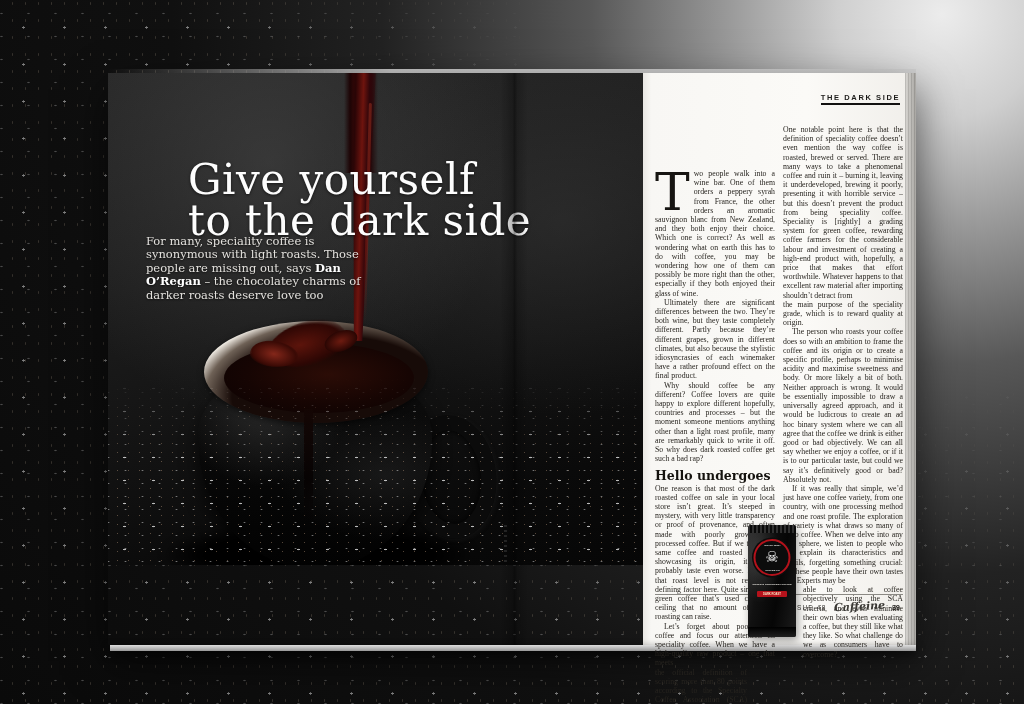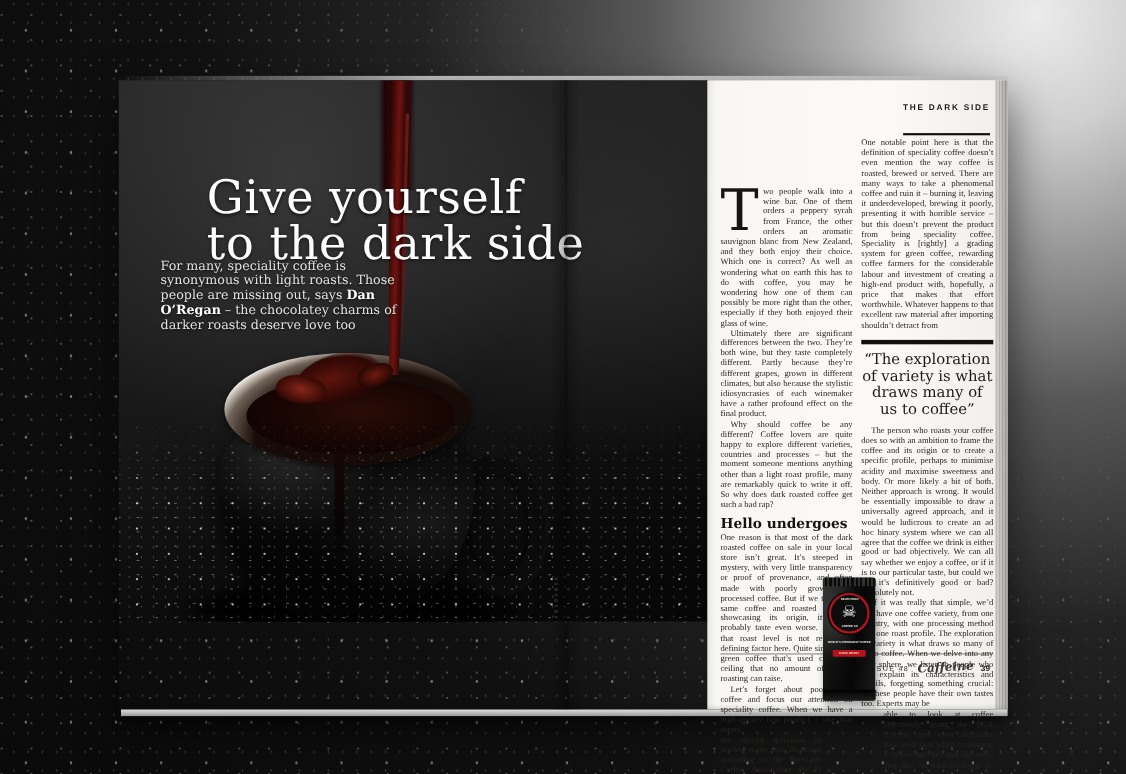--- a/index.html
+++ b/index.html
@@ -104,21 +104,21 @@
   .spine{position:absolute;left:392px;top:0;width:28px;height:572px;z-index:6;
     background:linear-gradient(90deg, transparent 0%, rgba(0,0,0,.28) 45%, rgba(0,0,0,.45) 52%, rgba(0,0,0,.2) 62%, transparent 100%);}
   .edge-right{position:absolute;left:797px;top:0;width:11px;height:572px;
     background:
       repeating-linear-gradient(90deg, rgba(0,0,0,.12) 0 1px, transparent 1px 3px),
       linear-gradient(90deg, #d8d6d2, #a9a7a3);}
   
   .kicker{position:absolute;right:16px;top:20px;display:inline-block;z-index:4;
     font-family:"Liberation Sans", sans-serif;font-weight:bold;font-size:7.5px;
     letter-spacing:1.6px;color:#1c1b19;text-align:center;
-    border-bottom:2.5px solid #121110;padding-bottom:19px;}
+    border-bottom:2.5px solid #121110;padding-bottom:1px;}
   .col{position:absolute;width:120px;color:#27241f;font-size:7.8px;line-height:9.2px;
     text-align:justify;z-index:3;}
   .col1{left:547px;top:96px;}
   .col2{left:675px;top:52px;}
   .col p{margin:0;}
   .col p.indent{text-indent:9px;}
   .dropcap{float:left;font-family:"DejaVu Serif", serif;font-size:52px;line-height:43px;
     padding:2px 4px 0 0;color:#171512;}
   .subhead{font-family:"DejaVu Serif", serif;font-weight:bold;font-size:12.5px;
     line-height:13px;margin:5px 0 2px;color:#15130f;text-align:left;}
@@ -201,33 +201,30 @@
     </div>
 
     <div class="page-white"></div>
     <div class="spine"></div>
 
     <div class="kicker">THE DARK SIDE</div>
 
     <div class="col col1">
       <p><span class="dropcap">T</span><span>wo people walk into a wine bar. One of them orders a peppery syrah from France, the other orders an aromatic sauvignon blanc from New Zealand, and they both enjoy their choice. Which one is correct? As well as wondering what on earth this has to do with coffee, you may be wondering how one of them can possibly be more right than the other, especially if they both enjoyed their glass of wine.</span></p>
       <p class="indent">Ultimately there are significant differences between the two. They’re both wine, but they taste completely different. Partly because they’re different grapes, grown in different climates, but also because the stylistic idiosyncrasies of each winemaker have a rather profound effect on the final product.</p>
-      <p class="indent">Why should coffee be any different? Coffee lovers are quite happy to explore different varieties, countries and processes – but the moment someone mentions anything other than a light roast profile, many are remarkably quick to write it off. So why does dark roasted coffee get such a bad rap?</p>
+      <p class="indent">Why should coffee be any different? Coffee lovers are quite happy to explore different hopefully, countries and processes – but the moment someone mentions anything other than a light roast profile, many are remarkably quick to write it off. So why does dark roasted coffee get such a bad rap?</p>
       <h2 class="subhead">Hello undergoes</h2>
       <p>One reason is that most of the dark roasted coffee on sale in your local store isn’t great. It’s steeped in mystery, with very little transparency or proof of provenance, and often made with poorly grown and processed coffee. But if we took that same coffee and roasted it light, showcasing its origin, it would probably taste even worse. It seems that roast level is not really the defining factor here. Quite simply, the green coffee that’s used creates a ceiling that no amount of skilful roasting can raise.</p>
       <p class="indent">Let’s forget about poor-quality coffee and focus our attention on speciality coffee. When we have a high-quality raw product – one that meets</p>
       <p class="wrap-right">the official definition of scoring more than 80 points according to the Specialty Coffee Association (SCA) criteria – our ceiling is significantly higher, and we can start thinking about the next significant change that the coffee undergoes: roasting.</p>
     </div>
 
     <div class="col col2">
       <p>One notable point here is that the definition of speciality coffee doesn’t even mention the way coffee is roasted, brewed or served. There are many ways to take a phenomenal coffee and ruin it – burning it, leaving it underdeveloped, brewing it poorly, presenting it with horrible service – but this doesn’t prevent the product from being speciality coffee. Speciality is [rightly] a grading system for green coffee, rewarding coffee farmers for the considerable labour and investment of creating a high-end product with, hopefully, a price that makes that effort worthwhile. Whatever happens to that excellent raw material after importing shouldn’t detract from</p>
-      <div class="quote-block">
-        <div class="quote-bar"></div>
-        <p class="pull-quote">“The exploration of variety is what draws many of us to coffee”</p>
-      </div>
+      <p>the main purpose of the speciality grade, which is to reward quality at origin.</p>
       <p class="indent">The person who roasts your coffee does so with an ambition to frame the coffee and its origin or to create a specific profile, perhaps to minimise acidity and maximise sweetness and body. Or more likely a bit of both. Neither approach is wrong. It would be essentially impossible to draw a universally agreed approach, and it would be ludicrous to create an ad hoc binary system where we can all agree that the coffee we drink is either good or bad objectively. We can all say whether we enjoy a coffee, or if it is to our particular taste, but could we say it’s definitively good or bad? Absolutely not.</p>
       <p class="indent">If it was really that simple, we’d just have one coffee variety, from one country, with one processing method and one roast profile. The exploration of variety is what draws so many of us to coffee. When we delve into any new sphere, we listen to people who can explain its characteristics and details, forgetting something crucial: all these people have their own tastes too. Experts may be</p>
       <p class="wrap-left">able to look at coffee objectively using the SCA criteria, and even minimise their own bias when evaluating a coffee, but they still like what they like. So what challenge do we as consumers have to overcome?</p>
 
     </div>
 
     <div class="bag">
       <div class="bag-crimp"></div>
       <div class="bag-logo">
         <span class="bag-ring-top">DEATH WISH</span>

